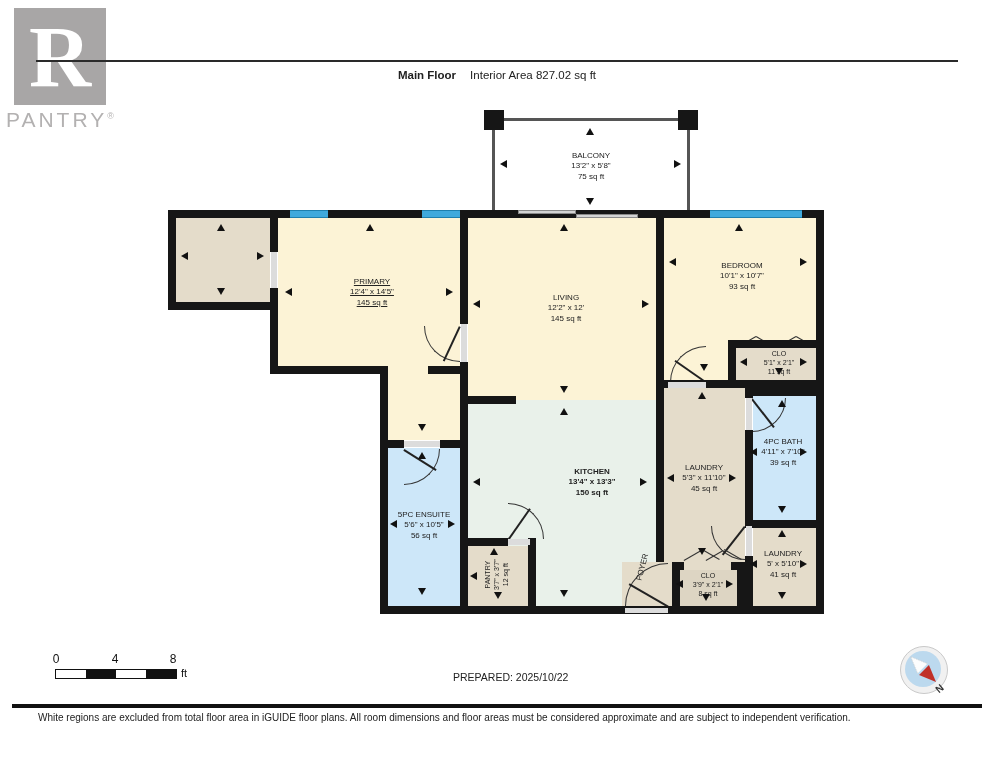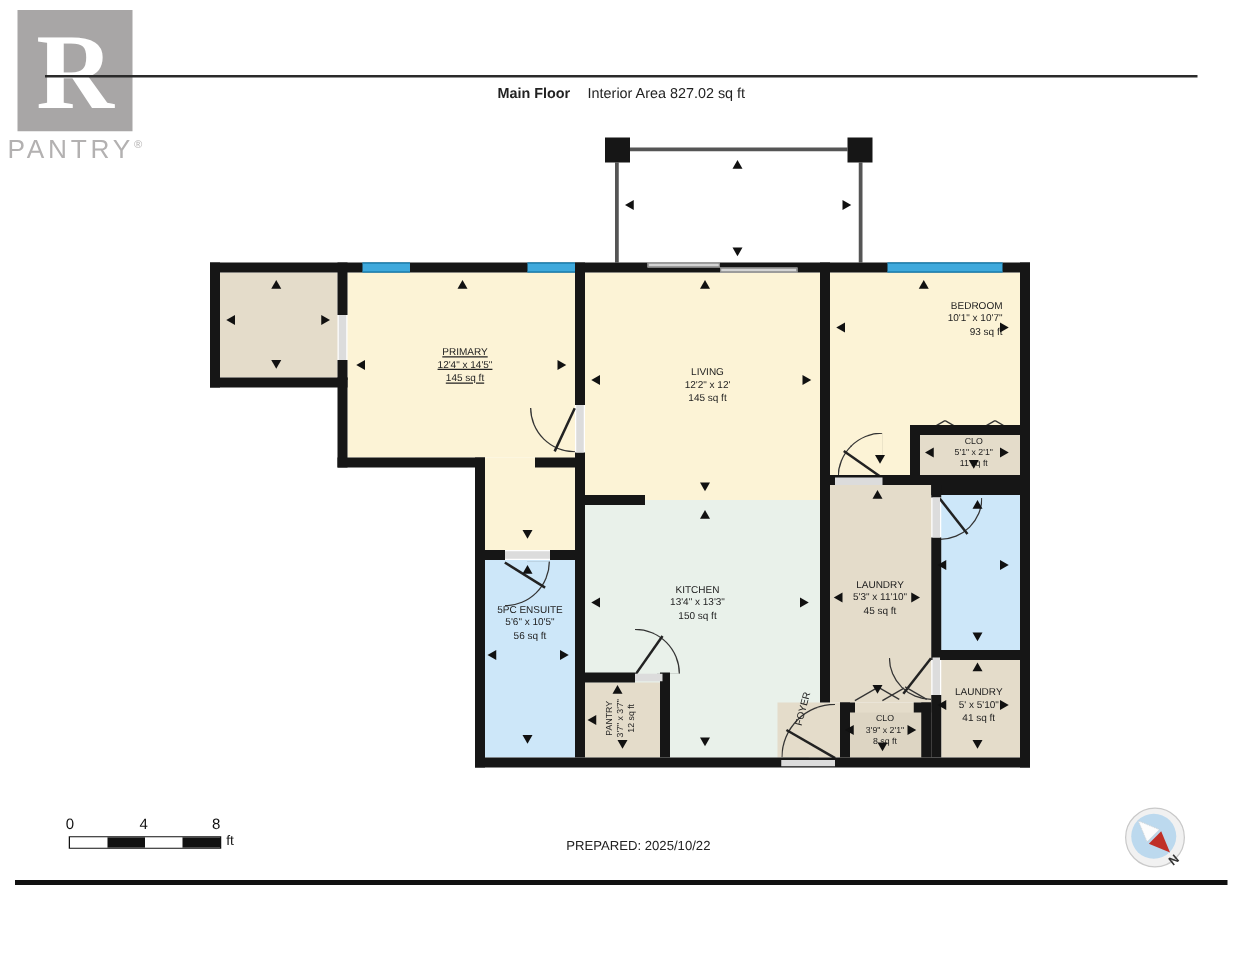--- a/index.html
+++ b/index.html
@@ -156,56 +156,66 @@
 
   <div class="zz" style="left:737px;top:347px;transform:rotate(-30deg);"></div>
   <div class="zz" style="left:756px;top:336px;transform:rotate(30deg);"></div>
   <div class="zz" style="left:777px;top:347px;transform:rotate(-30deg);"></div>
   <div class="zz" style="left:796px;top:336px;transform:rotate(30deg);"></div>
   <div class="zz" style="left:684px;top:560px;width:20px;transform:rotate(-30deg);"></div>
   <div class="zz" style="left:702px;top:549px;width:20px;transform:rotate(30deg);"></div>
   <div class="zz" style="left:706px;top:560px;width:20px;transform:rotate(-30deg);"></div>
   <div class="zz" style="left:724px;top:549px;width:20px;transform:rotate(30deg);"></div>
 
+  <div class="rl" style="left:531px;top:151px;">
+    <span>BALCONY</span>
+      <span>13'2" x 5'8"</span>
+      <span>75 sq ft</span>
+    </div>
   <div class="rl" style="left:312px;top:277px;text-decoration:underline;">
     <span>PRIMARY</span>
       <span>12'4" x 14'5"</span>
       <span>145 sq ft</span>
     </div>
   <div class="rl" style="left:506px;top:293px;">
     <span>LIVING</span>
       <span>12'2" x 12'</span>
       <span>145 sq ft</span>
     </div>
-  <div class="rl" style="left:682px;top:240px;text-align:right;">
+  <div class="rl" style="left:682px;top:261px;">
     <span>BEDROOM</span>
       <span>10'1" x 10'7"</span>
       <span>93 sq ft</span>
     </div>
   <div class="rl small" style="left:729px;top:349px;">
     <span>CLO</span>
       <span>5'1" x 2'1"</span>
       <span>11 sq ft</span>
     </div>
+  <div class="rl" style="left:723px;top:437px;">
+    <span>4PC BATH</span>
+      <span>4'11" x 7'10"</span>
+      <span>39 sq ft</span>
+    </div>
   <div class="rl" style="left:723px;top:549px;">
     <span>LAUNDRY</span>
       <span>5' x 5'10"</span>
       <span>41 sq ft</span>
     </div>
   <div class="rl" style="left:644px;top:463px;">
     <span>LAUNDRY</span>
       <span>5'3" x 11'10"</span>
       <span>45 sq ft</span>
     </div>
-  <div class="rl" style="left:498px;top:467px;">
+  <div class="rl" style="left:532px;top:467px;font-weight:bold;">
     <span>KITCHEN</span>
       <span>13'4" x 13'3"</span>
       <span>150 sq ft</span>
     </div>
-  <div class="rl" style="left:364px;top:483px;">
+  <div class="rl" style="left:364px;top:510px;">
     <span>5PC ENSUITE</span>
       <span>5'6" x 10'5"</span>
       <span>56 sq ft</span>
     </div>
   <div class="rl small" style="left:462px;top:561px;width:70px;transform:rotate(-90deg);">
     <span>PANTRY</span>
       <span>3'7" x 3'7"</span>
       <span>12 sq ft</span>
     </div>
   <div class="rl small" style="left:658px;top:571px;">
@@ -283,14 +293,15 @@
   <div class="compass">
     <div class="inner"></div>
     <div class="rot">
       <div class="nw"></div>
       <div class="se"></div>
     </div>
   </div>
   <div class="nlabel">N</div>
 
   <div class="botrule"></div>
+  <div class="footnote">White regions are excluded from total floor area in iGUIDE floor plans. All room dimensions and floor areas must be considered approximate and are subject to independent verification.</div>
 
 </div>
 
 </body></html>

